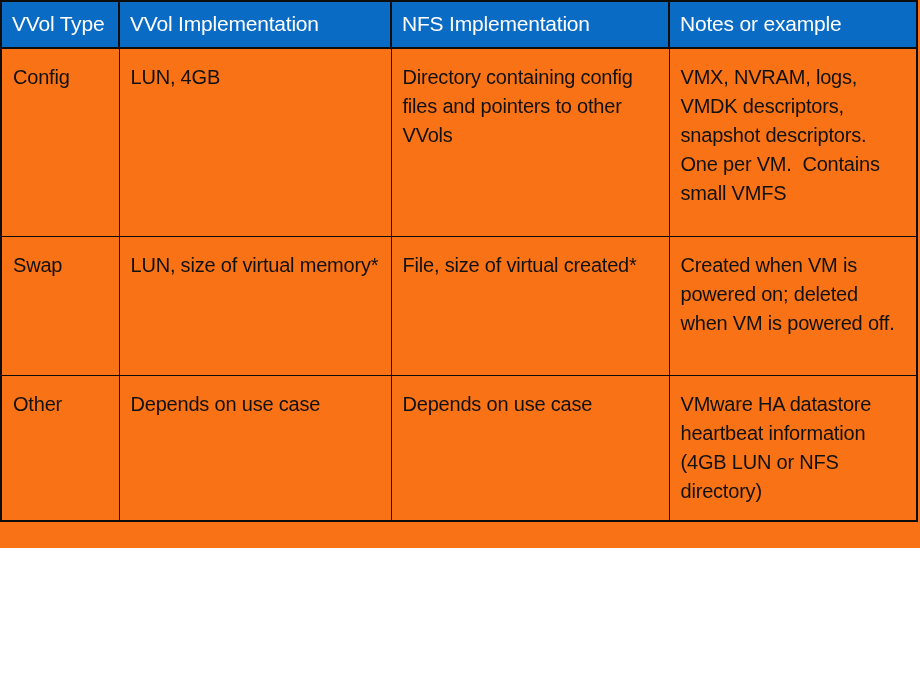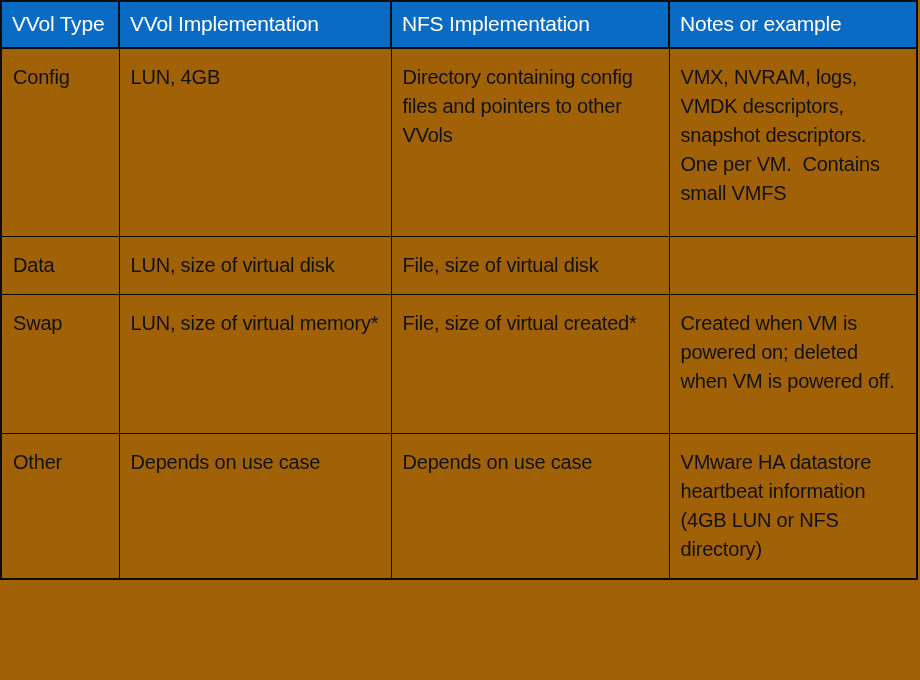--- a/index.html
+++ b/index.html
@@ -9,23 +9,23 @@
   }
   body {
     width: 920px;
     height: 680px;
     font-family: "Liberation Sans", sans-serif;
     overflow: hidden;
   }
 
   #vvol-table-wrap {
     width: 920px;
-    height: 680px;
+    height: 548px;
     position: relative;
-    background: #a16207;
+    background: #f97316;
     box-sizing: border-box;
   }
 
   table.vvol-table {
     border-collapse: collapse;
     table-layout: fixed;
     width: 916px;
     margin: 0;
     border-top: 2px solid #0d0d0d;
     border-left: 2px solid #0d0d0d;
@@ -113,34 +113,20 @@
         <td>
             <span class="cell-text">LUN, 4GB</span>
           </td>
         <td>
             <span class="cell-text">Directory containing config files and pointers to other VVols</span>
           </td>
         <td>
             <span class="cell-text">VMX, NVRAM, logs, VMDK descriptors, snapshot descriptors. One per VM.  Contains small VMFS</span>
           </td>
       </tr>
-      <tr class="row-data">
-        <td>
-            <span class="cell-text">Data</span>
-          </td>
-        <td>
-            <span class="cell-text">LUN, size of virtual disk</span>
-          </td>
-        <td>
-            <span class="cell-text">File, size of virtual disk</span>
-          </td>
-        <td>
-            <span class="cell-text"></span>
-          </td>
-      </tr>
       <tr class="row-swap">
         <td>
             <span class="cell-text">Swap</span>
           </td>
         <td>
             <span class="cell-text">LUN, size of virtual memory*</span>
           </td>
         <td>
             <span class="cell-text">File, size of virtual created*</span>
           </td>

